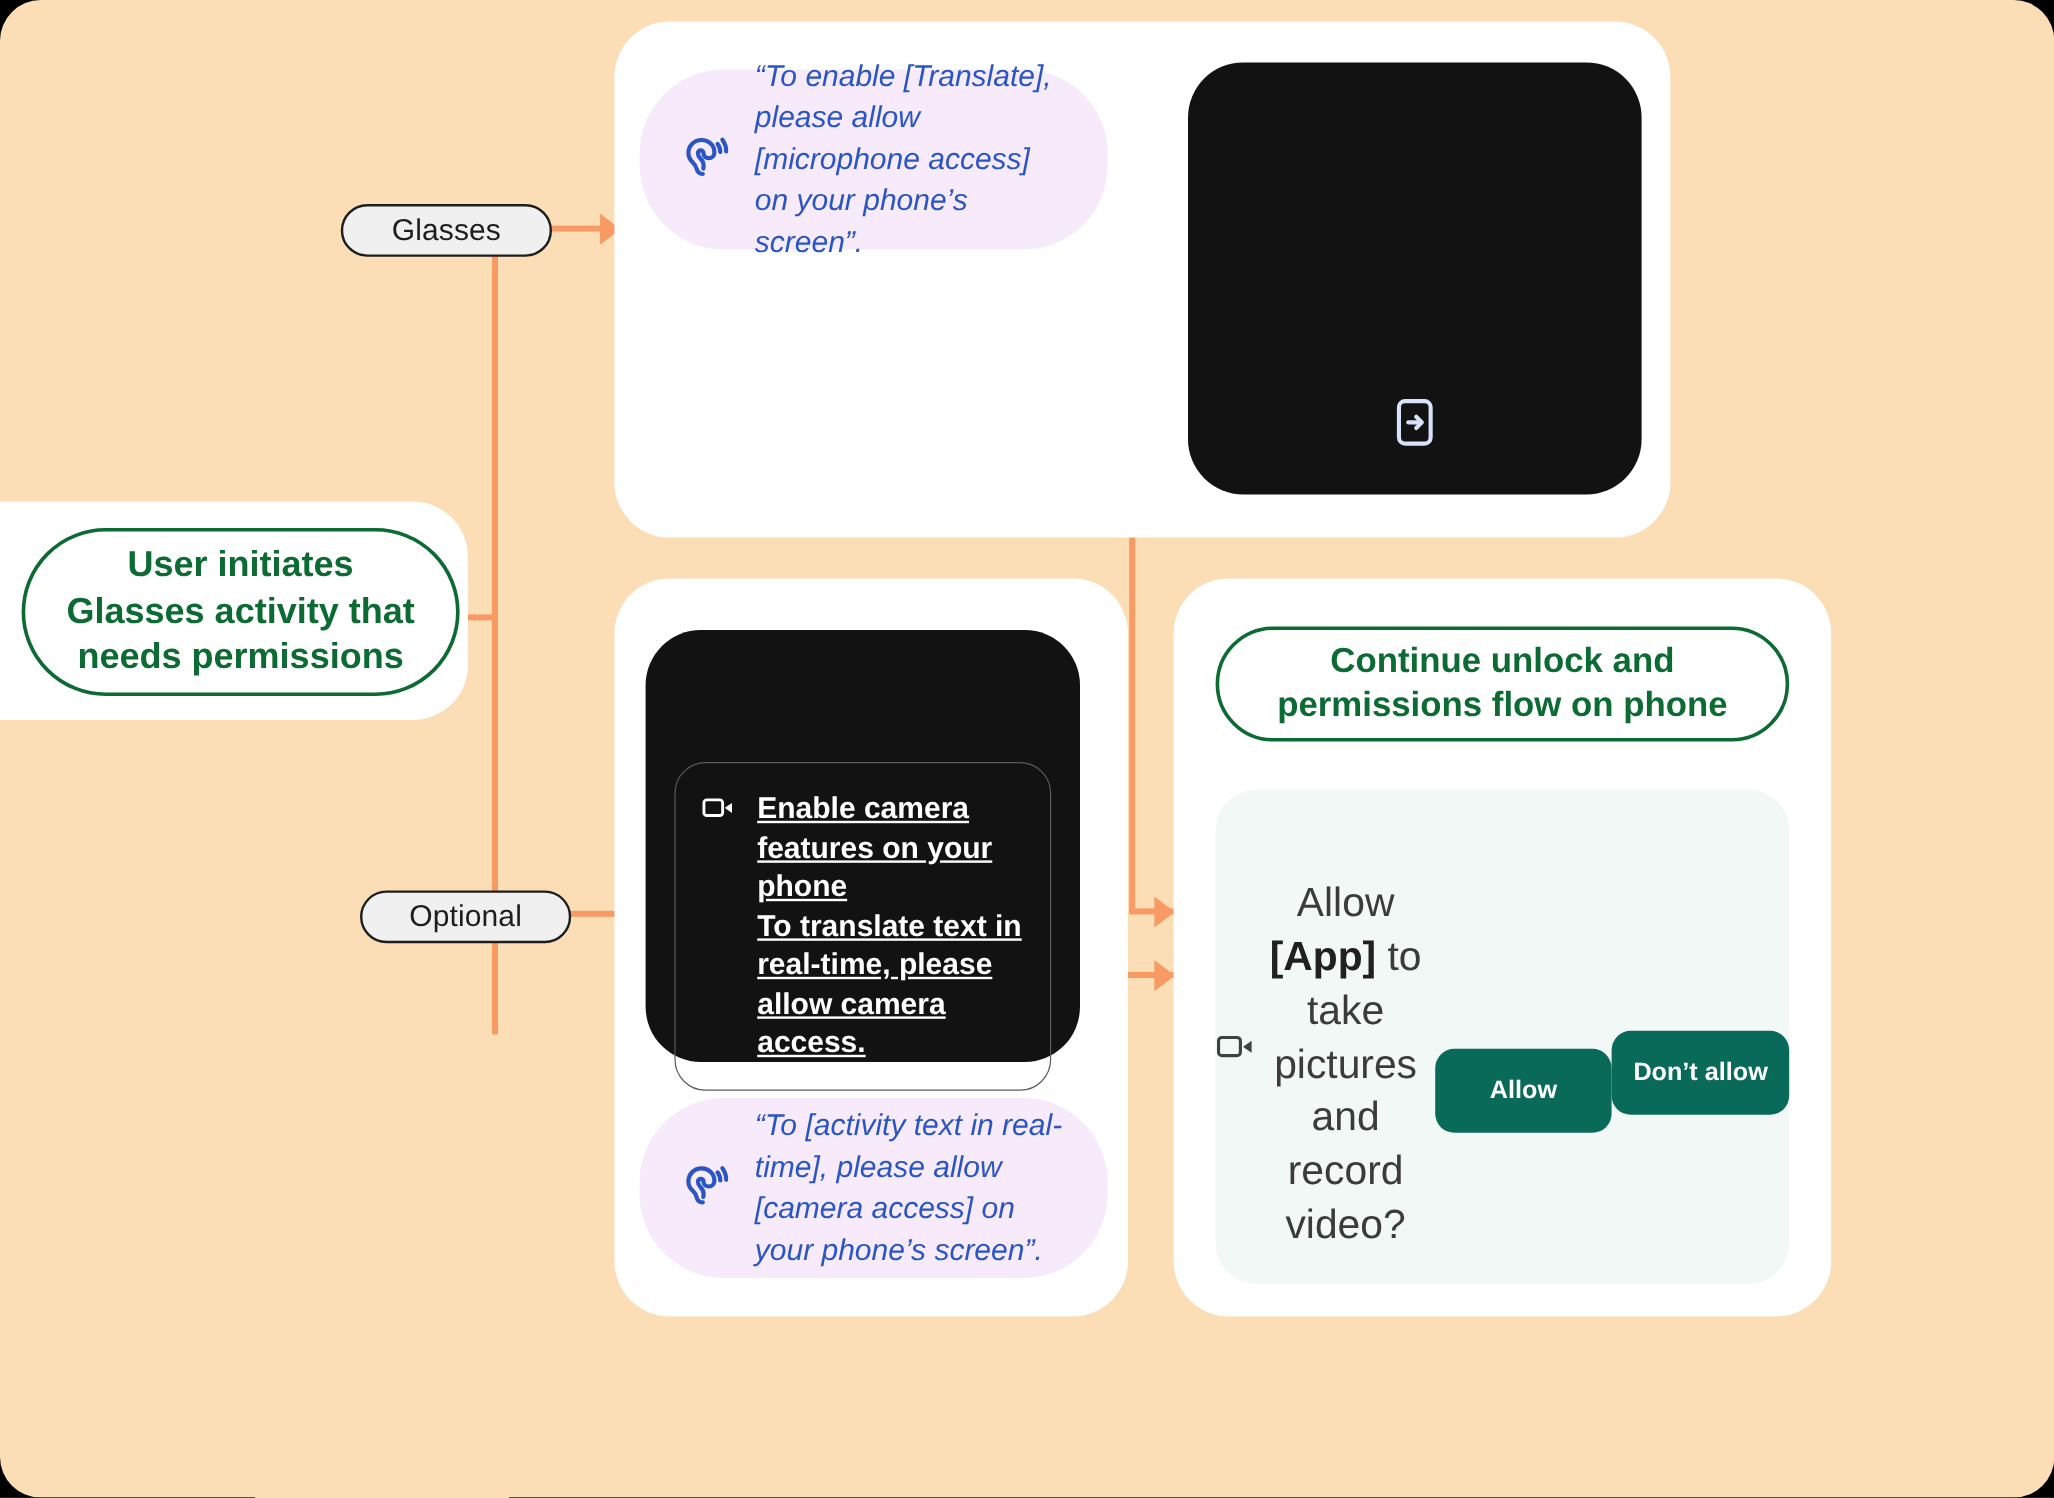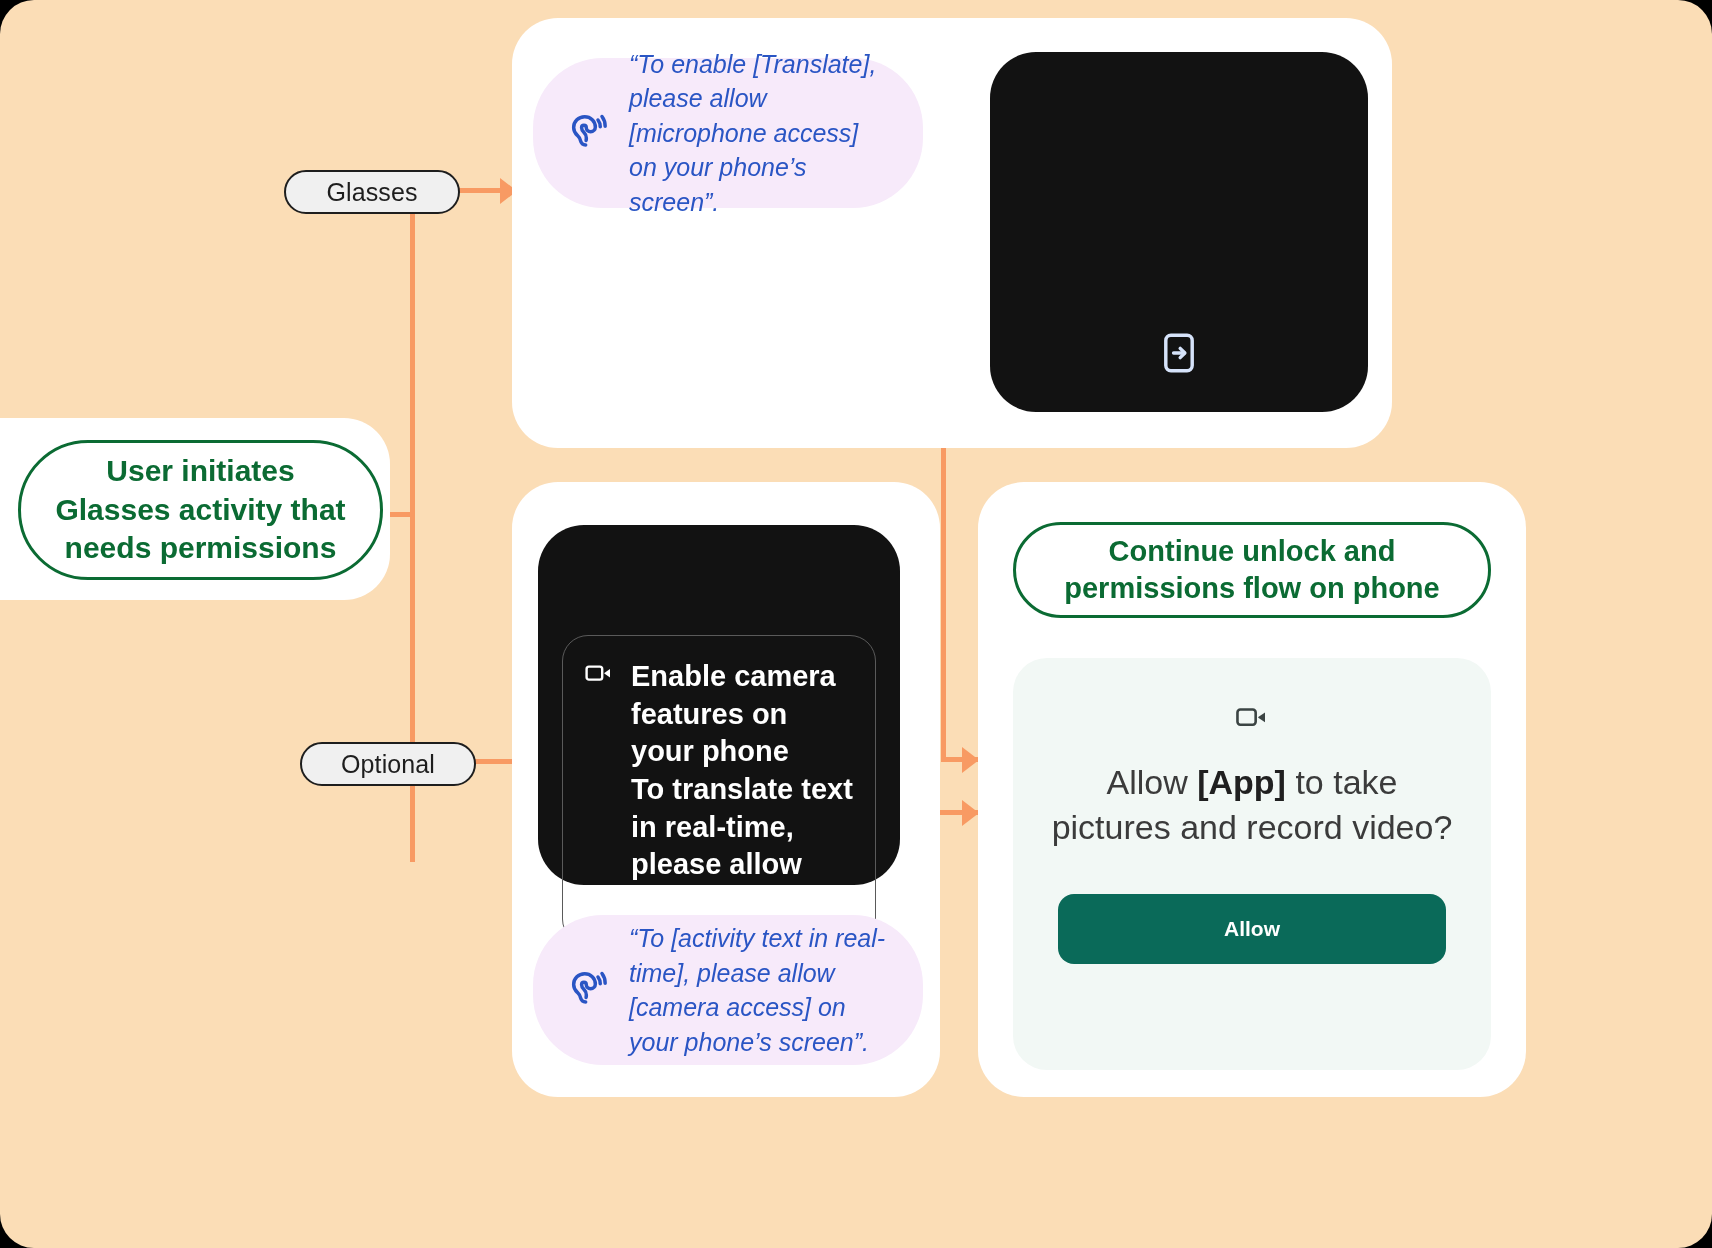--- a/index.html
+++ b/index.html
@@ -80,31 +80,32 @@
     border:1.5px solid #5A5A5A;
     border-radius:26px;
     box-sizing:border-box;
     display:flex;
     gap:18px;
     padding:22px 22px;
   }
   .notif .ntext{
     color:#FFFFFF;
     font-weight:bold;
-    font-size:29px;
+    font-size:25px;
     line-height:1.3;
+    text-decoration:underline;
   }
 
   
   .permdialog{
     position:absolute;
     background:#F2F8F5;
     border-radius:34px;
     box-sizing:border-box;
-    display:flex;flex-direction:column;align-items:center;
+    display:flex;align-items:center;
   }
   .permtitle{
     color:#3B3B3B;
     font-size:34px;
     line-height:1.32;
     text-align:center;
     width:86%;
   }
   .permtitle b{font-weight:bold;color:#202020;}
   .permbtn{
@@ -236,15 +237,18 @@
     </span>
 
     <div class="permtitle">
       <span>Allow </span><b>[App]</b><span> to take pictures and record video?</span>
     </div>
 
     <button class="permbtn" style="margin-top:44px;">
       <span>Allow</span>
     </button>
 
+    <button class="permbtn" style="margin-top:14px;">
+      <span>Don’t allow</span>
+    </button>
   </div>
 
 </div>
 
 </body></html>

